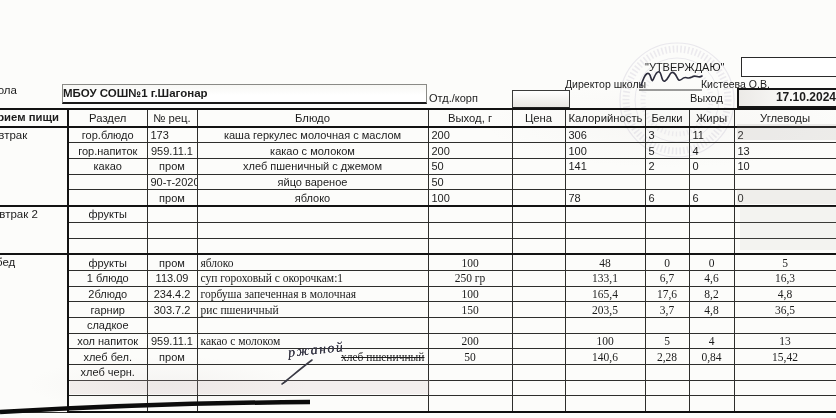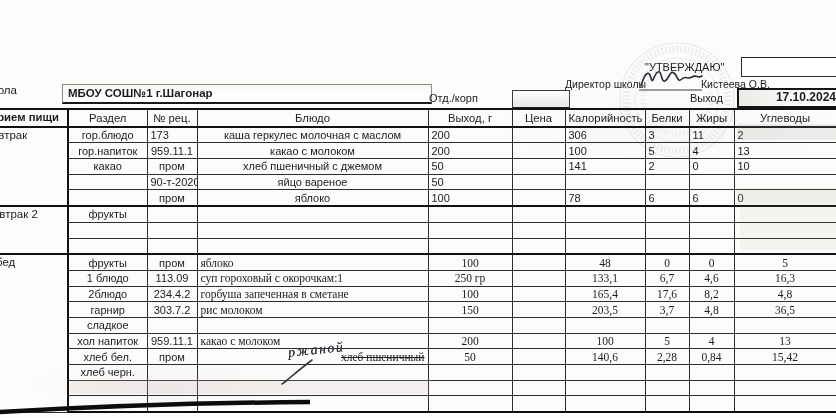--- a/index.html
+++ b/index.html
@@ -9,21 +9,21 @@
     background-image:
       radial-gradient(ellipse 260px 60px at 80% 30%, rgba(205,200,198,.10), transparent 70%),
       radial-gradient(ellipse 200px 40px at 20% 92%, rgba(190,180,180,.12), transparent 70%);
     font-family:"Liberation Sans",sans-serif;color:#1c1c1c;
   }
   .abs{position:absolute;white-space:nowrap;}
   
   .school-label{left:-18px;top:84px;font-size:11.5px;}
   .school-box{left:62px;top:84px;width:363px;height:17px;border:1px solid #8a8a86;
     border-bottom:2.2px solid #1a1a1a;background:linear-gradient(#f7f7f4,#fff 60%);
-    font-weight:bold;font-size:11.5px;line-height:17px;padding-left:5px;}
+    font-weight:bold;font-size:11.5px;line-height:17px;}
   .dept-label{left:429px;top:92px;font-size:11px;}
   .dept-box{left:512px;top:90px;width:56px;height:16px;border:1.4px solid #3a3a3a;
     border-bottom:2.4px solid #222;background:linear-gradient(#fff,#e9e7e3);}
   .approve{left:645px;top:61px;font-size:11px;}
   .approve-box{left:741px;top:57px;width:95px;height:18px;border:1.5px solid #2a2a2a;background:#fff;}
   .director-label{left:565px;top:78px;font-size:10.5px;}
   .director-name{left:701px;top:78px;font-size:10.5px;}
   .day-label{left:690px;top:92px;font-size:11px;}
   .date-box{left:737px;top:88px;width:97px;height:16px;border:2px solid #151515;
     background:linear-gradient(90deg,#eceae7,#fafaf8 55%);
@@ -220,32 +220,32 @@
           <td class="fc">250 гр</td>
           <td class="fc"></td>
           <td class="fc">133,1</td>
           <td class="fc">6,7</td>
           <td class="fc">4,6</td>
           <td class="fc">16,3</td>
         </tr>
         <tr>
           <td class="cl">2блюдо</td>
           <td class="cl">234.4.2</td>
-          <td class="fl">горбуша запеченная в сметане</td>
+          <td class="fl">горбуша запеченная в молочная</td>
           <td class="fc">100</td>
           <td class="fc"></td>
           <td class="fc">165,4</td>
           <td class="fc">17,6</td>
           <td class="fc">8,2</td>
           <td class="fc">4,8</td>
         </tr>
         <tr>
           <td class="cl">гарнир</td>
           <td class="cl">303.7.2</td>
-          <td class="fl">рис молоком</td>
+          <td class="fl">рис пшеничный</td>
           <td class="fc">150</td>
           <td class="fc"></td>
           <td class="fc">203,5</td>
           <td class="fc">3,7</td>
           <td class="fc">4,8</td>
           <td class="fc">36,5</td>
         </tr>
         <tr>
           <td class="cl">сладкое</td>
           <td class="cl"></td>

